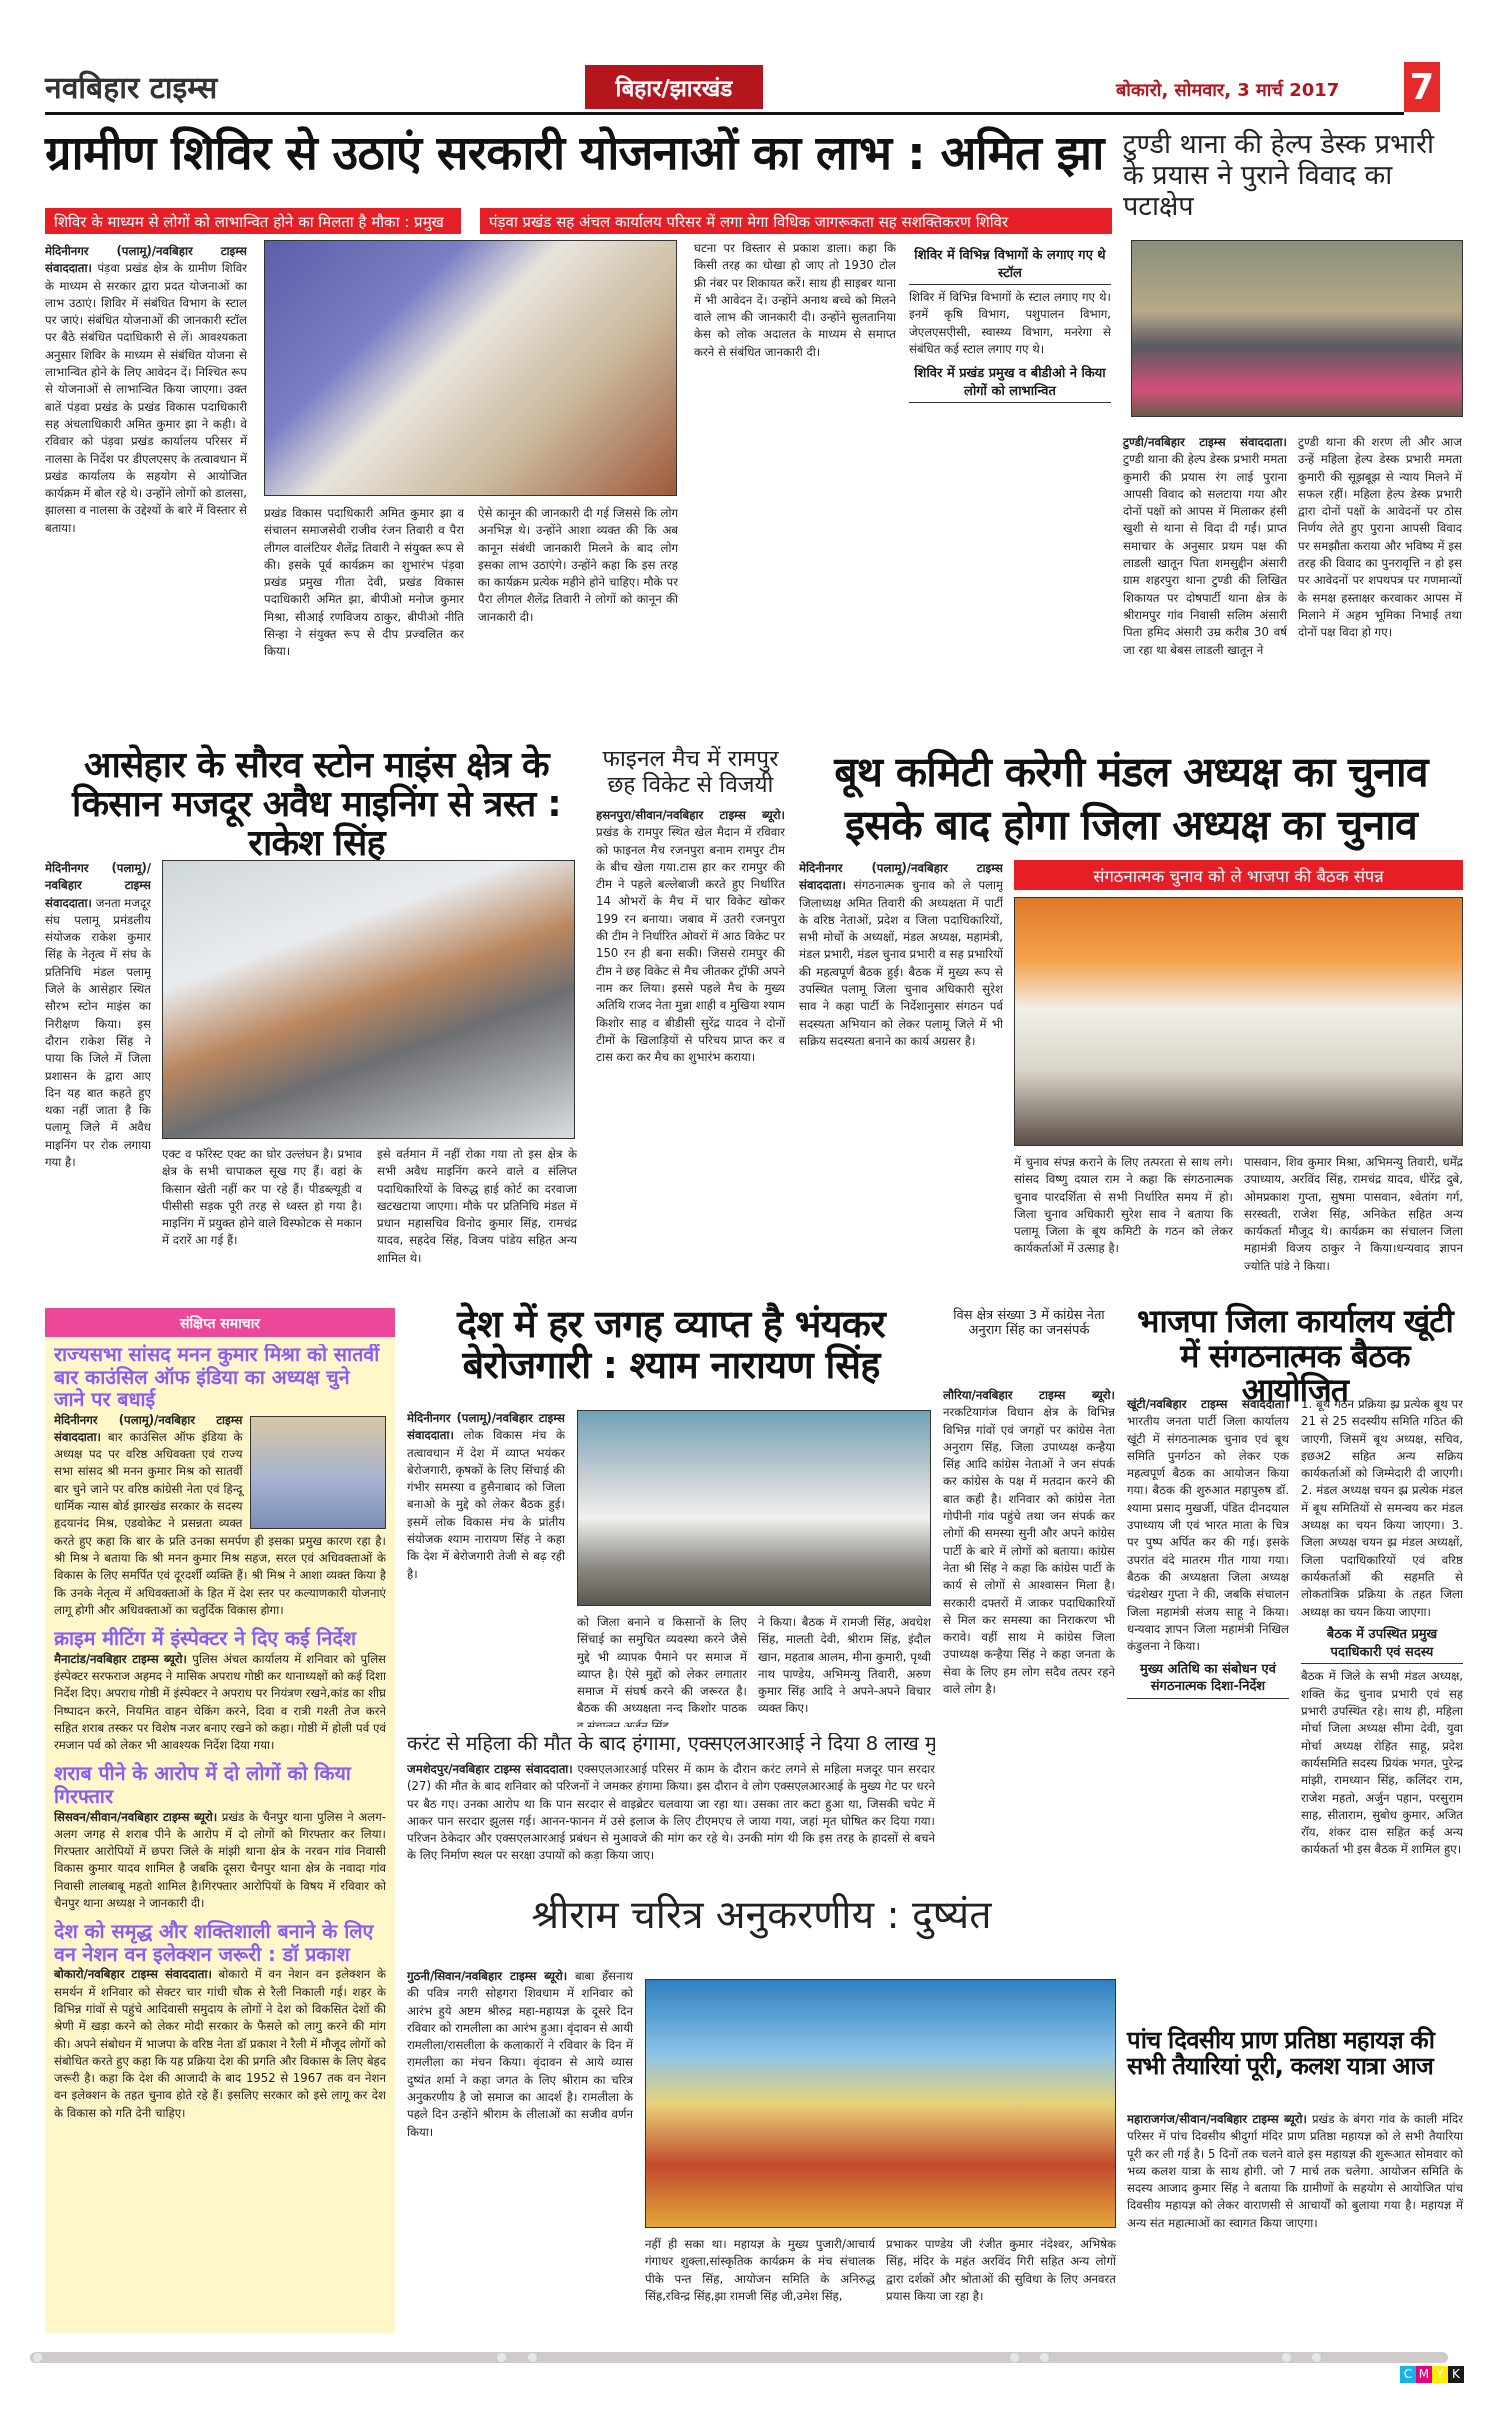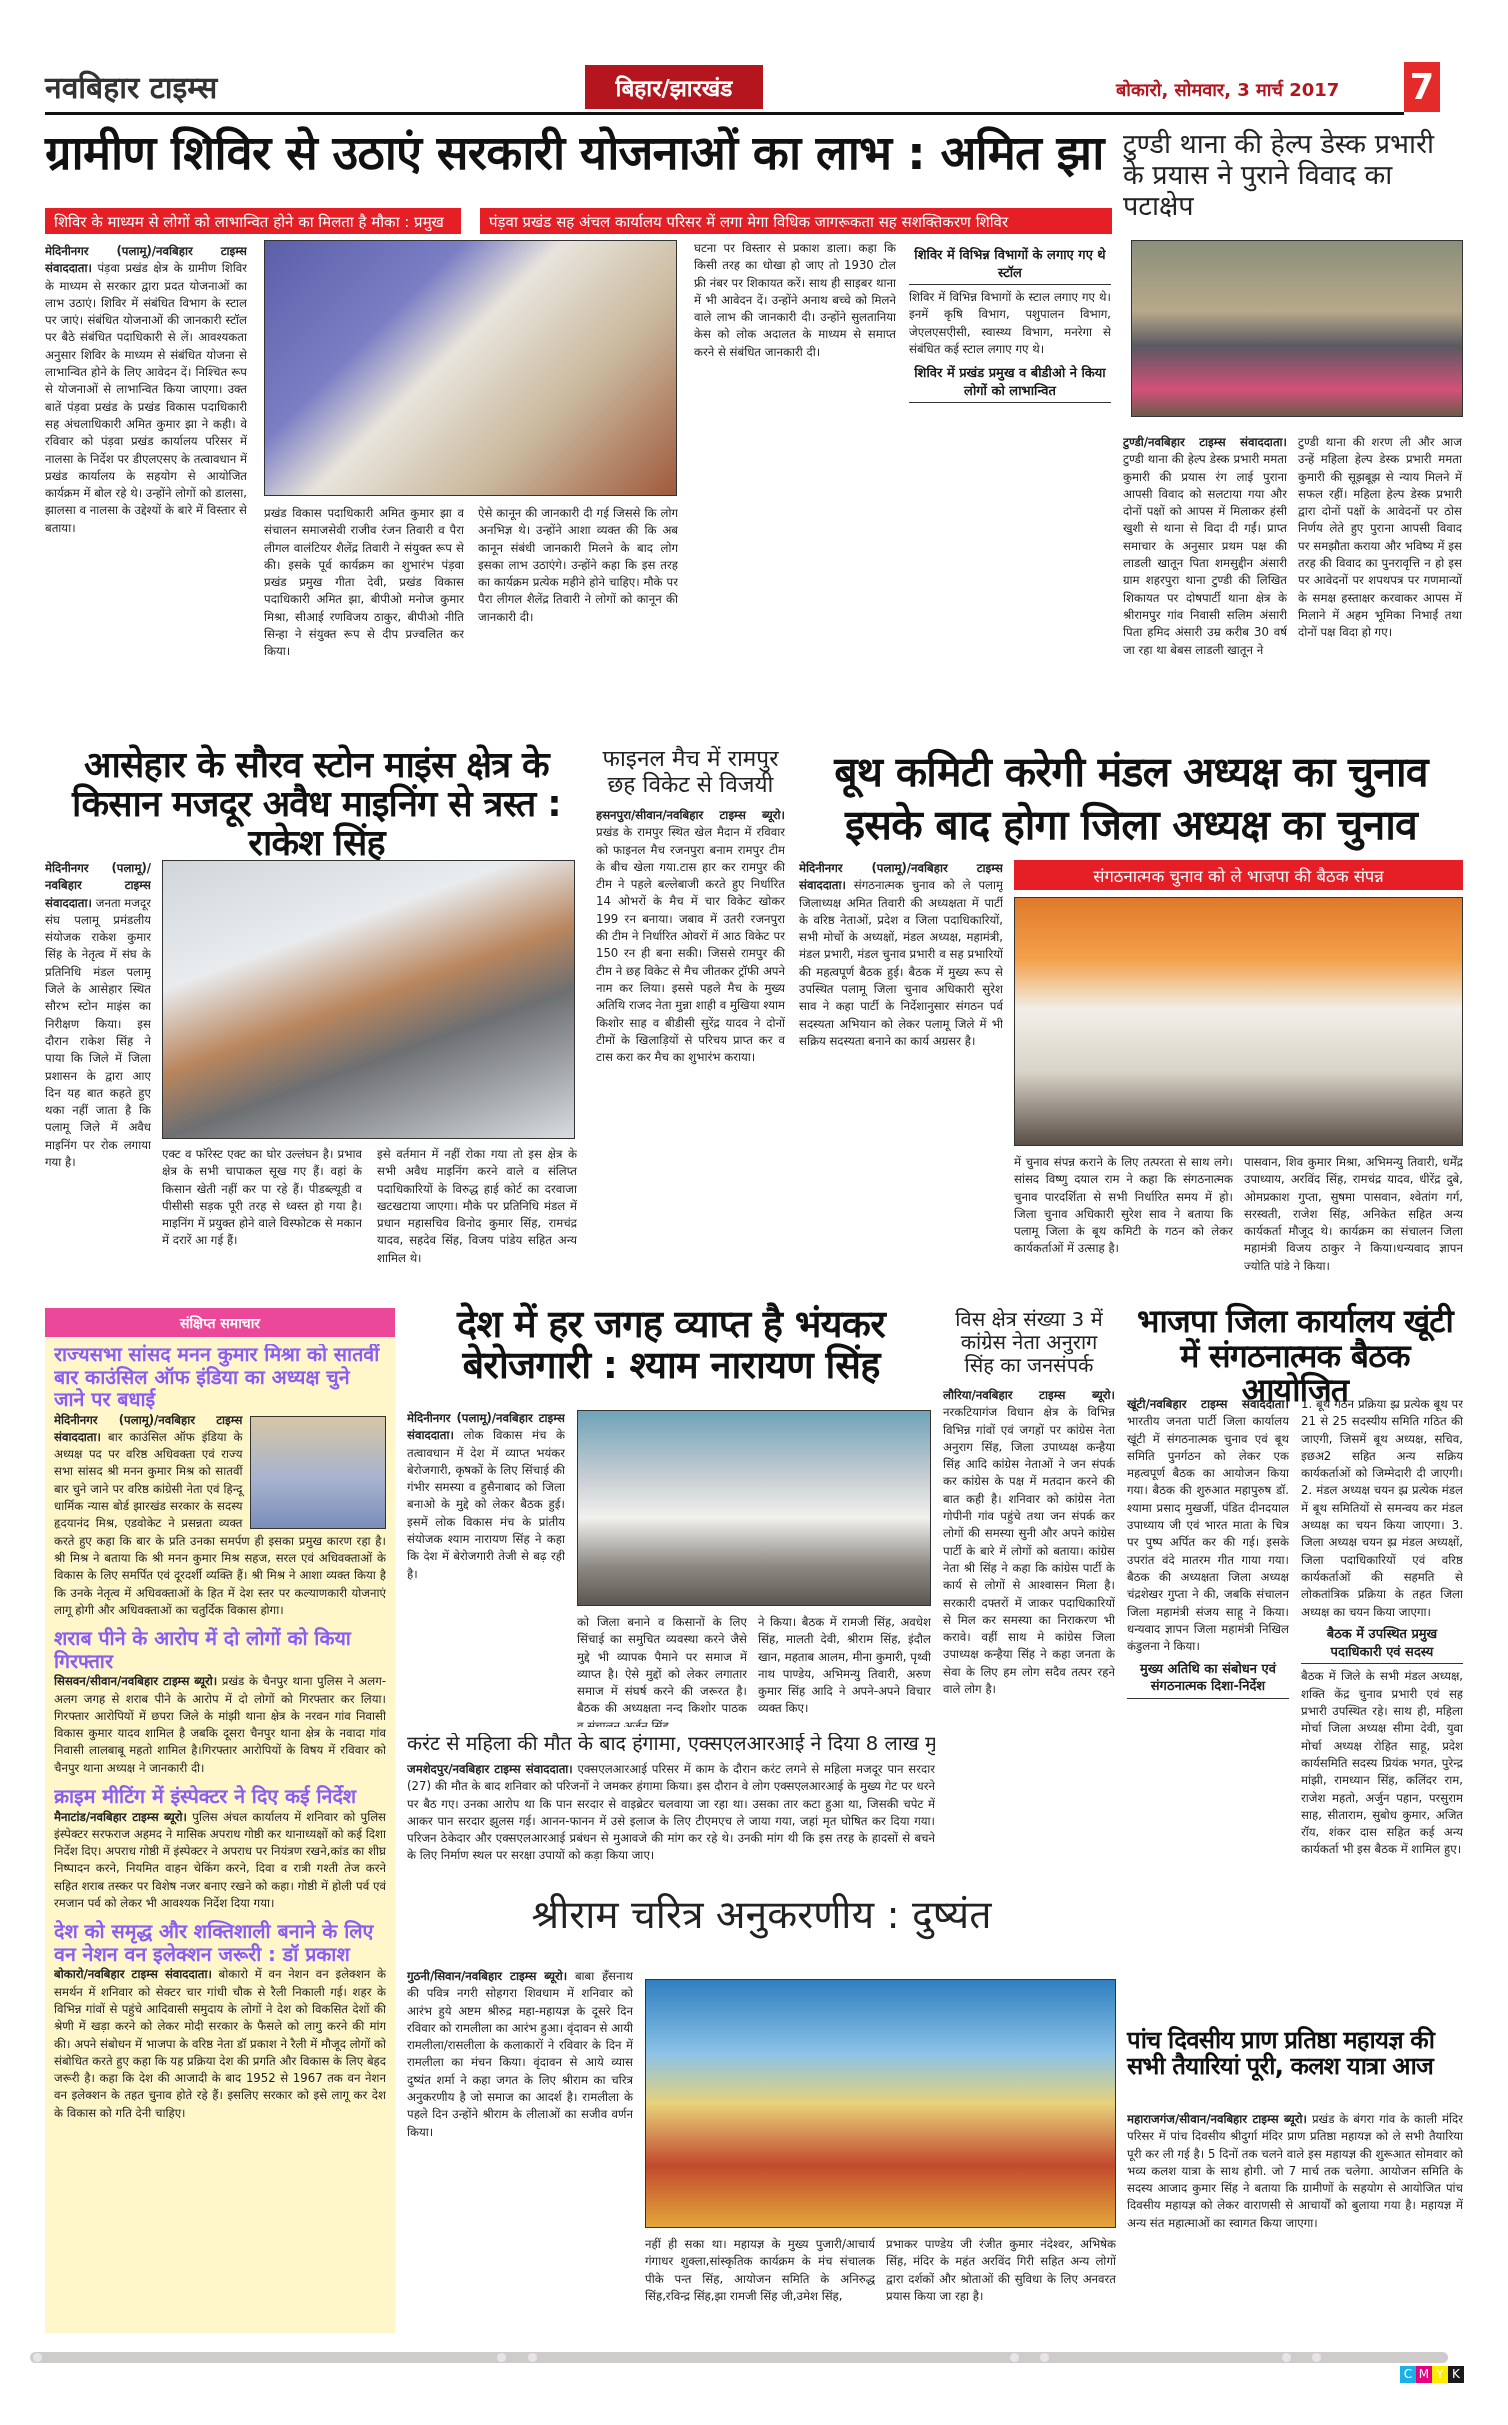--- a/index.html
+++ b/index.html
@@ -91,32 +91,32 @@
 <div class="abs brief-head">संक्षिप्त समाचार</div>
 <div class="abs" style="left:54px;top:1344px;width:332px;height:984px;overflow:hidden;">
   <div>
     <div class="brief-hl">राज्यसभा सांसद मनन कुमार मिश्रा को सातवीं बार काउंसिल ऑफ इंडिया का अध्यक्ष चुने जाने पर बधाई</div>
     <div style="float:right;width:136px;height:113px;margin:4.5px 0 3px 7.5px;border:1.5px solid #333;background:linear-gradient(180deg,#d7c6a4 0%,#a7b3cf 55%,#7b8db8 100%);"></div>
     <div class="body" style="overflow:visible;">
       <b>मेदिनीनगर (पलामू)/नवबिहार टाइम्स संवाददाता।</b>
       <span>बार काउंसिल ऑफ इंडिया के अध्यक्ष पद पर वरिष्ठ अधिवक्ता एवं राज्य सभा सांसद श्री मनन कुमार मिश्र को सातवीं बार चुने जाने पर वरिष्ठ कांग्रेसी नेता एवं हिन्दू धार्मिक न्यास बोर्ड झारखंड सरकार के सदस्य हृदयानंद मिश्र, एडवोकेट ने प्रसन्नता व्यक्त करते हुए कहा कि बार के प्रति उनका समर्पण ही इसका प्रमुख कारण रहा है। श्री मिश्र ने बताया कि श्री मनन कुमार मिश्र सहज, सरल एवं अधिवक्ताओं के विकास के लिए समर्पित एवं दूरदर्शी व्यक्ति हैं। श्री मिश्र ने आशा व्यक्त किया है कि उनके नेतृत्व में अधिवक्ताओं के हित में देश स्तर पर कल्याणकारी योजनाएं लागू होगी और अधिवक्ताओं का चतुर्दिक विकास होगा।</span>
     </div>
   </div>
+  <div style="margin-top:9px;clear:both;">
+    <div class="brief-hl">क्राइम मीटिंग में इंस्पेक्टर ने दिए कई निर्देश</div>
+    <div class="body" style="overflow:visible;">
+      <b>मैनाटांड/नवबिहार टाइम्स ब्यूरो।</b>
+      <span>पुलिस अंचल कार्यालय में शनिवार को पुलिस इंस्पेक्टर सरफराज अहमद ने मासिक अपराध गोष्ठी कर थानाध्यक्षों को कई दिशा निर्देश दिए। अपराध गोष्ठी में इंस्पेक्टर ने अपराध पर नियंत्रण रखने,कांड का शीघ्र निष्पादन करने, नियमित वाहन चेकिंग करने, दिवा व रात्री गश्ती तेज करने सहित शराब तस्कर पर विशेष नजर बनाए रखने को कहा। गोष्ठी में होली पर्व एवं रमजान पर्व को लेकर भी आवश्यक निर्देश दिया गया।</span>
+    </div>
+  </div>
   <div style="margin-top:9px;">
     <div class="brief-hl">शराब पीने के आरोप में दो लोगों को किया गिरफ्तार</div>
     <div class="body" style="overflow:visible;">
       <b>सिसवन/सीवान/नवबिहार टाइम्स ब्यूरो।</b>
       <span>प्रखंड के चैनपुर थाना पुलिस ने अलग-अलग जगह से शराब पीने के आरोप में दो लोगों को गिरफ्तार कर लिया। गिरफ्तार आरोपियों में छपरा जिले के मांझी थाना क्षेत्र के नरवन गांव निवासी विकास कुमार यादव शामिल है जबकि दूसरा चैनपुर थाना क्षेत्र के नवादा गांव निवासी लालबाबू महतो शामिल है।गिरफ्तार आरोपियों के विषय में रविवार को चैनपुर थाना अध्यक्ष ने जानकारी दी।</span>
-    </div>
-  </div>
-  <div style="margin-top:9px;clear:both;">
-    <div class="brief-hl">क्राइम मीटिंग में इंस्पेक्टर ने दिए कई निर्देश</div>
-    <div class="body" style="overflow:visible;">
-      <b>मैनाटांड/नवबिहार टाइम्स ब्यूरो।</b>
-      <span>पुलिस अंचल कार्यालय में शनिवार को पुलिस इंस्पेक्टर सरफराज अहमद ने मासिक अपराध गोष्ठी कर थानाध्यक्षों को कई दिशा निर्देश दिए। अपराध गोष्ठी में इंस्पेक्टर ने अपराध पर नियंत्रण रखने,कांड का शीघ्र निष्पादन करने, नियमित वाहन चेकिंग करने, दिवा व रात्री गश्ती तेज करने सहित शराब तस्कर पर विशेष नजर बनाए रखने को कहा। गोष्ठी में होली पर्व एवं रमजान पर्व को लेकर भी आवश्यक निर्देश दिया गया।</span>
     </div>
   </div>
   <div style="margin-top:9px;">
     <div class="brief-hl">देश को समृद्ध और शक्तिशाली बनाने के लिए वन नेशन वन इलेक्शन जरूरी : डॉ प्रकाश</div>
     <div class="body" style="overflow:visible;">
       <b>बोकारो/नवबिहार टाइम्स संवाददाता।</b>
       <span>बोकारो में वन नेशन वन इलेक्शन के समर्थन में शनिवार को सेक्टर चार गांधी चौक से रैली निकाली गई। शहर के विभिन्न गांवों से पहुंचे आदिवासी समुदाय के लोगों ने देश को विकसित देशों की श्रेणी में खड़ा करने को लेकर मोदी सरकार के फैसले को लागु करने की मांग की। अपने संबोधन में भाजपा के वरिष्ठ नेता डॉ प्रकाश ने रैली में मौजूद लोगों को संबोधित करते हुए कहा कि यह प्रक्रिया देश की प्रगति और विकास के लिए बेहद जरूरी है। कहा कि देश की आजादी के बाद 1952 से 1967 तक वन नेशन वन इलेक्शन के तहत चुनाव होते रहे हैं। इसलिए सरकार को इसे लागू कर देश के विकास को गति देनी चाहिए।</span>
     </div>
   </div>
 </div>
@@ -129,21 +129,21 @@
 <div class="abs photo" style="left:577px;top:1410px;width:354px;height:196px;background:linear-gradient(180deg,#6fa3b8 0%,#c9cfd4 35%,#f1f1ee 55%,#8d8a84 80%,#5b5650 100%);"></div>
 <div class="abs body" style="left:577px;top:1614px;width:170px;height:113px;">को जिला बनाने व किसानों के लिए सिंचाई का समुचित व्यवस्था करने जैसे मुद्दे भी व्यापक पैमाने पर समाज में व्याप्त है। ऐसे मुद्दों को लेकर लगातार समाज में संघर्ष करने की जरूरत है। बैठक की अध्यक्षता नन्द किशोर पाठक व संचालन अर्जुन सिंह</div>
 <div class="abs body" style="left:758px;top:1614px;width:173px;height:113px;">ने किया। बैठक में रामजी सिंह, अवधेश सिंह, मालती देवी, श्रीराम सिंह, इंदौल खान, महताब आलम, मीना कुमारी, पृथ्वी नाथ पाण्डेय, अभिमन्यु तिवारी, अरुण कुमार सिंह आदि ने अपने-अपने विचार व्यक्त किए।</div>
 
 <div class="abs hl-thin" style="left:407px;top:1733px;width:528px;font-size:19.6px;white-space:nowrap;overflow:hidden;">करंट से महिला की मौत के बाद हंगामा, एक्सएलआरआई ने दिया 8 लाख मुआवजा</div>
 <div class="abs body" style="left:407px;top:1761px;width:528px;height:113px;">
   <b>जमशेदपुर/नवबिहार टाइम्स संवाददाता।</b>
   <span>एक्सएलआरआई परिसर में काम के दौरान करंट लगने से महिला मजदूर पान सरदार (27) की मौत के बाद शनिवार को परिजनों ने जमकर हंगामा किया। इस दौरान वे लोग एक्सएलआरआई के मुख्य गेट पर धरने पर बैठ गए। उनका आरोप था कि पान सरदार से वाइब्रेटर चलवाया जा रहा था। उसका तार कटा हुआ था, जिसकी चपेट में आकर पान सरदार झुलस गई। आनन-फानन में उसे इलाज के लिए टीएमएच ले जाया गया, जहां मृत घोषित कर दिया गया। परिजन ठेकेदार और एक्सएलआरआई प्रबंधन से मुआवजे की मांग कर रहे थे। उनकी मांग थी कि इस तरह के हादसों से बचने के लिए निर्माण स्थल पर सरक्षा उपायों को कड़ा किया जाए।</span>
 </div>
 
-<div class="abs hl-thin" style="left:943px;top:1308px;width:172px;font-size:20px;text-align:center;">विस क्षेत्र संख्या 3 में कांग्रेस नेता अनुराग सिंह का जनसंपर्क</div>
+<div class="abs hl-thin" style="left:943px;top:1308px;width:172px;font-size:13px;text-align:center;">विस क्षेत्र संख्या 3 में कांग्रेस नेता अनुराग सिंह का जनसंपर्क</div>
 <div class="abs body" style="left:943px;top:1387px;width:172px;height:490px;">
   <b>लौरिया/नवबिहार टाइम्स ब्यूरो।</b>
   <span>नरकटियागंज विधान क्षेत्र के विभिन्न विभिन्न गांवों एवं जगहों पर कांग्रेस नेता अनुराग सिंह, जिला उपाध्यक्ष कन्हैया सिंह आदि कांग्रेस नेताओं ने जन संपर्क कर कांग्रेस के पक्ष में मतदान करने की बात कही है। शनिवार को कांग्रेस नेता गोपीनी गांव पहुंचे तथा जन संपर्क कर लोगों की समस्या सुनी और अपने कांग्रेस पार्टी के बारे में लोगों को बताया। कांग्रेस नेता श्री सिंह ने कहा कि कांग्रेस पार्टी के कार्य से लोगों से आश्वासन मिला है। सरकारी दफ्तरों में जाकर पदाधिकारियों से मिल कर समस्या का निराकरण भी करावे। वहीं साथ मे कांग्रेस जिला उपाध्यक्ष कन्हैया सिंह ने कहा जनता के सेवा के लिए हम लोग सदैव तत्पर रहने वाले लोग है।</span>
 </div>
 
 <div class="abs hl" style="left:1127px;top:1304px;width:336px;font-size:32px;text-align:center;">भाजपा जिला कार्यालय खूंटी में संगठनात्मक बैठक आयोजित</div>
 <div class="abs body" style="left:1127px;top:1396px;width:162px;height:573px;">
   <b>खूंटी/नवबिहार टाइम्स संवाददाता।</b>
   <span>भारतीय जनता पार्टी जिला कार्यालय खूंटी में संगठनात्मक चुनाव एवं बूथ समिति पुनर्गठन को लेकर एक महत्वपूर्ण बैठक का आयोजन किया गया। बैठक की शुरुआत महापुरुष डॉ. श्यामा प्रसाद मुखर्जी, पंडित दीनदयाल उपाध्याय जी एवं भारत माता के चित्र पर पुष्प अर्पित कर की गई। इसके उपरांत वंदे मातरम गीत गाया गया। बैठक की अध्यक्षता जिला अध्यक्ष चंद्रशेखर गुप्ता ने की, जबकि संचालन जिला महामंत्री संजय साहू ने किया। धन्यवाद ज्ञापन जिला महामंत्री निखिल कंडुलना ने किया।</span>
   <div class="subhead">मुख्य अतिथि का संबोधन एवं संगठनात्मक दिशा-निर्देश</div>

